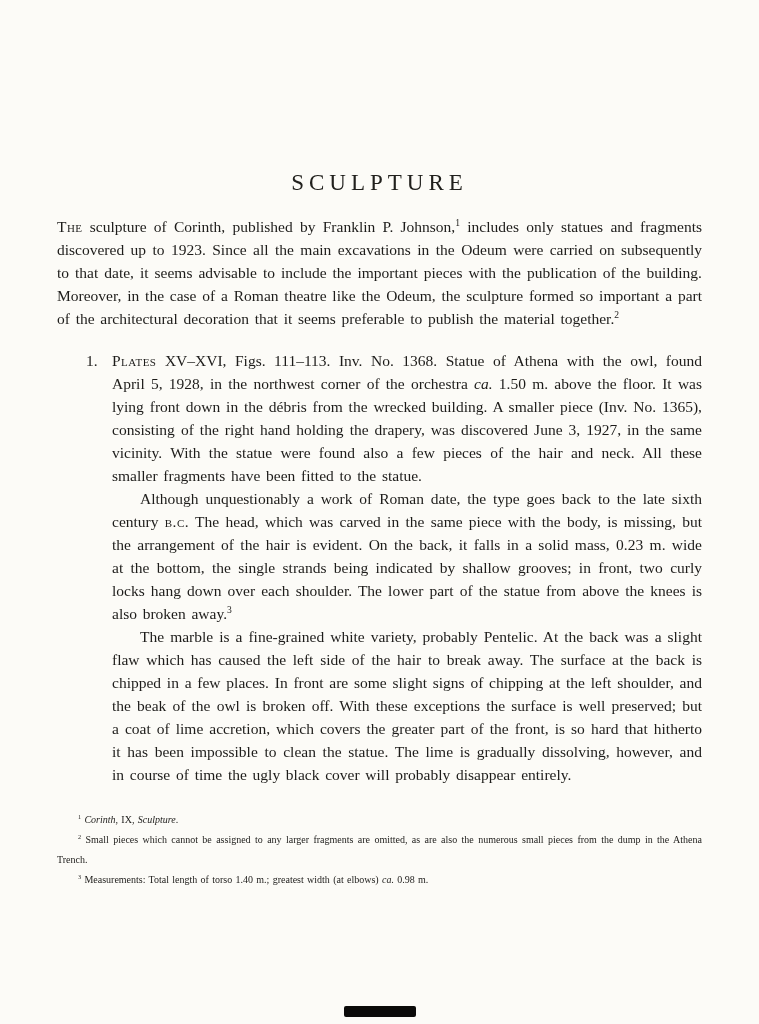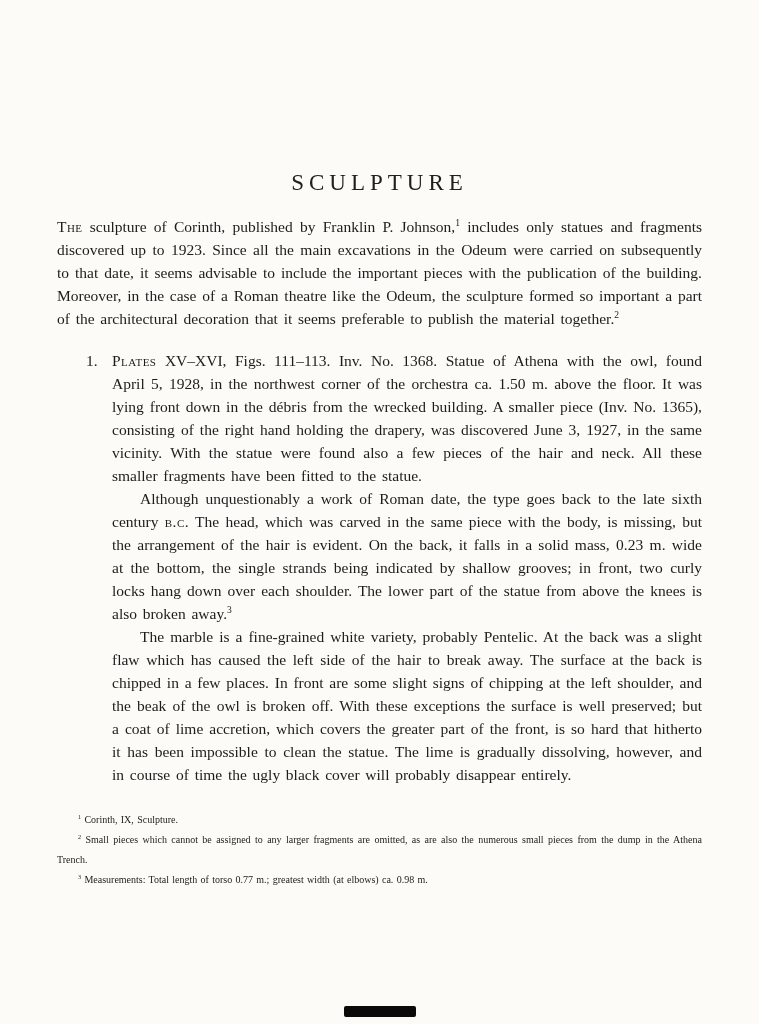--- a/index.html
+++ b/index.html
@@ -56,21 +56,21 @@
     margin-top: 24px;
     font-size: 10px;
     line-height: 20px;
   }
   .fn {
     text-align: justify;
     text-indent: 21px;
     word-spacing: 0.08em;
   }
   .seg-smallcaps { font-variant-caps: small-caps; letter-spacing: 0.03em; }
-  .seg-italic { }
+  .seg-italic { font-style: italic; }
   .seg-sup { font-size: 0.62em; vertical-align: super; line-height: 0; }
   .artifact {
     position: absolute;
     left: 344px;
     top: 1006px;
     width: 72px;
     height: 11px;
     background: #0b0a09;
     border-radius: 2px;
   }
@@ -88,19 +88,19 @@
     <div class="entry">
       <span class="entry-num">1.</span>
       <p class="epara"><span class="seg-smallcaps">Plates</span><span> XV–XVI, Figs. 111–113. Inv. No. 1368. Statue of Athena with the owl, found April 5, 1928, in the northwest corner of the orchestra </span><span class="seg-italic">ca.</span><span> 1.50 m. above the floor. It was lying front down in the débris from the wrecked building. A smaller piece (Inv. No. 1365), consisting of the right hand holding the drapery, was discovered June 3, 1927, in the same vicinity. With the statue were found also a few pieces of the hair and neck. All these smaller fragments have been fitted to the statue.</span></p>
       <p class="epara indent"><span>Although unquestionably a work of Roman date, the type goes back to the late sixth century </span><span class="seg-smallcaps">b.c.</span><span> The head, which was carved in the same piece with the body, is missing, but the arrangement of the hair is evident. On the back, it falls in a solid mass, 0.23 m. wide at the bottom, the single strands being indicated by shallow grooves; in front, two curly locks hang down over each shoulder. The lower part of the statue from above the knees is also broken away.</span><span class="seg-sup">3</span></p>
       <p class="epara indent"><span>The marble is a fine-grained white variety, probably Pentelic. At the back was a slight flaw which has caused the left side of the hair to break away. The surface at the back is chipped in a few places. In front are some slight signs of chipping at the left shoulder, and the beak of the owl is broken off. With these exceptions the surface is well preserved; but a coat of lime accretion, which covers the greater part of the front, is so hard that hitherto it has been impossible to clean the statue. The lime is gradually dissolving, however, and in course of time the ugly black cover will probably disappear entirely.</span></p>
     </div>
 
     <div class="footnotes">
       <p class="fn"><span class="seg-sup">1</span><span> </span><span class="seg-italic">Corinth</span><span>, IX, </span><span class="seg-italic">Sculpture</span><span>.</span></p>
       <p class="fn"><span class="seg-sup">2</span><span> Small pieces which cannot be assigned to any larger fragments are omitted, as are also the numerous small pieces from the dump in the Athena Trench.</span></p>
-      <p class="fn"><span class="seg-sup">3</span><span> Measurements: Total length of torso 0.77 m.; greatest width (at elbows) </span><span class="seg-italic">ca.</span><span> 0.98 m.</span></p>
+      <p class="fn"><span class="seg-sup">3</span><span> Measurements: Total length of torso 1.40 m.; greatest width (at elbows) </span><span class="seg-italic">ca.</span><span> 0.98 m.</span></p>
     </div>
 
   </div>
 
   <div class="artifact"></div>
 </div>
 
 </body></html>

